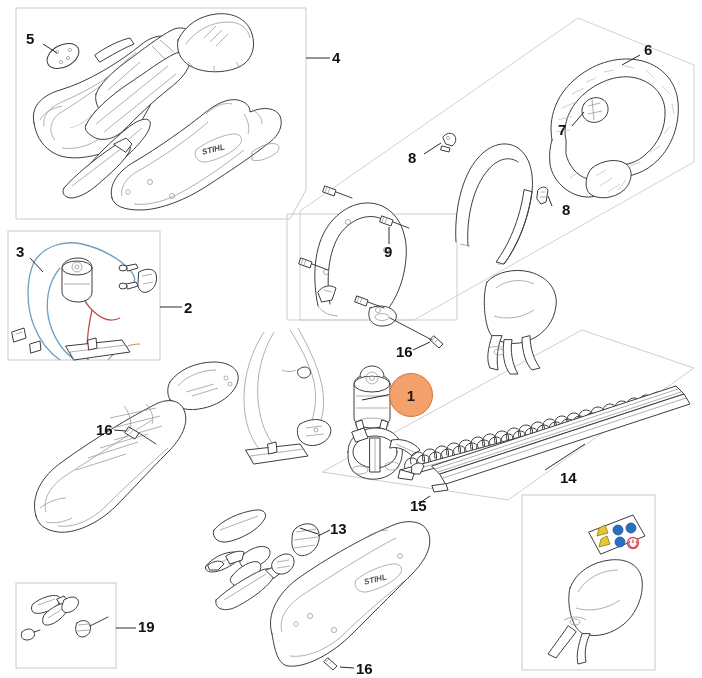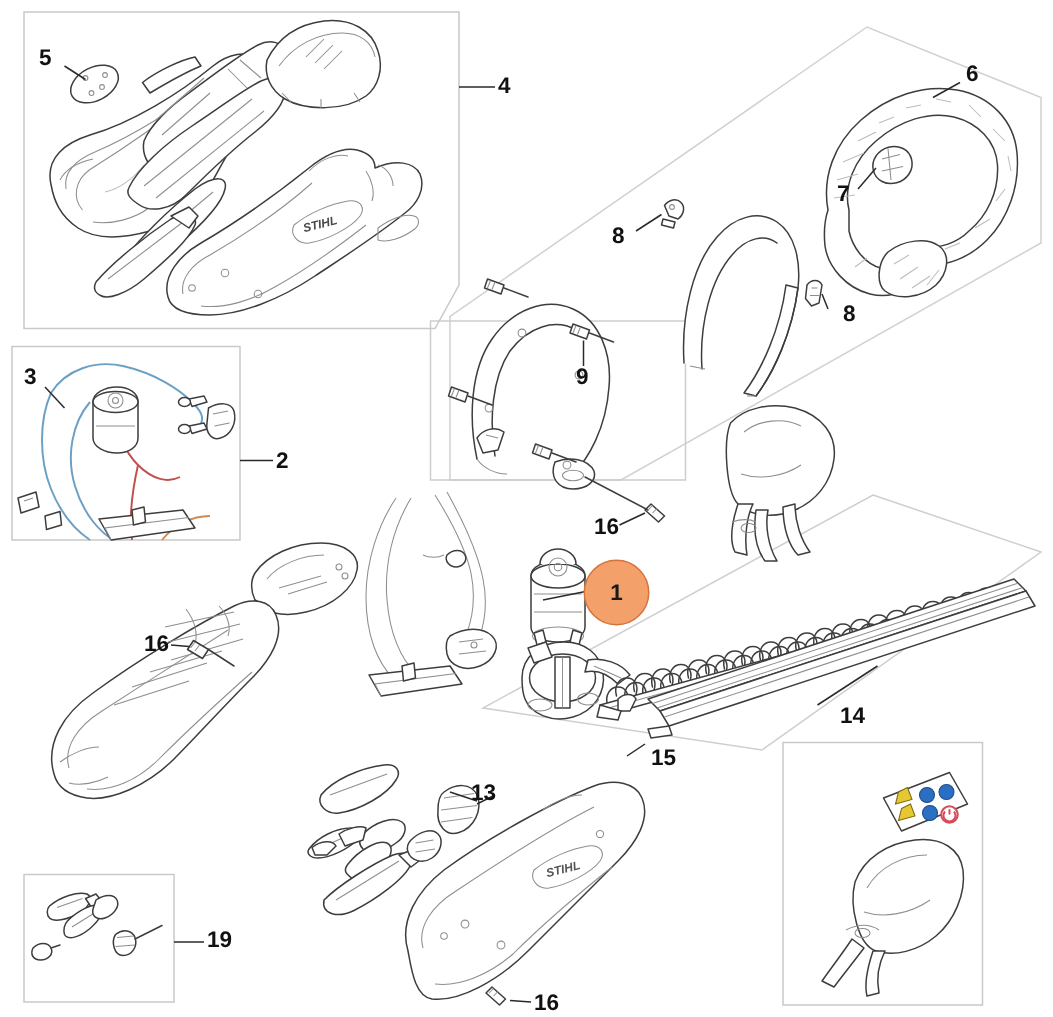--- a/index.html
+++ b/index.html
@@ -586,23 +586,23 @@
   <span class="callout-num" style="left:332px;top:50px;">4</span>
   <span class="callout-num" style="left:644px;top:42px;">6</span>
   <span class="callout-num" style="left:558px;top:122px;">7</span>
   <span class="callout-num" style="left:408px;top:150px;">8</span>
   <span class="callout-num" style="left:562px;top:202px;">8</span>
   <span class="callout-num" style="left:384px;top:244px;">9</span>
   <span class="callout-num" style="left:16px;top:244px;">3</span>
   <span class="callout-num" style="left:184px;top:300px;">2</span>
   <span class="callout-num" style="left:396px;top:344px;">16</span>
   <span class="callout-num" style="left:96px;top:422px;">16</span>
-  <span class="callout-num" style="left:410px;top:498px;margin-left:24px;">15</span>
+  <span class="callout-num" style="left:410px;top:498px;">15</span>
   <span class="callout-num" style="left:560px;top:470px;">14</span>
-  <span class="callout-num" style="left:314px;top:521px;">13</span>
+  <span class="callout-num" style="left:330px;top:521px;">13</span>
   <span class="callout-num" style="left:138px;top:619px;">19</span>
   <span class="callout-num" style="left:356px;top:661px;">16</span>
 
   <div class="hl-badge" id="hl" style="left: 389px; top: 373px; width: 42px; height: 42px; background: rgb(244, 160, 106); border: 1.5px solid rgb(212, 116, 58);">
     <span>1</span>
   </div>
 
 </div>
 
 </body></html>

